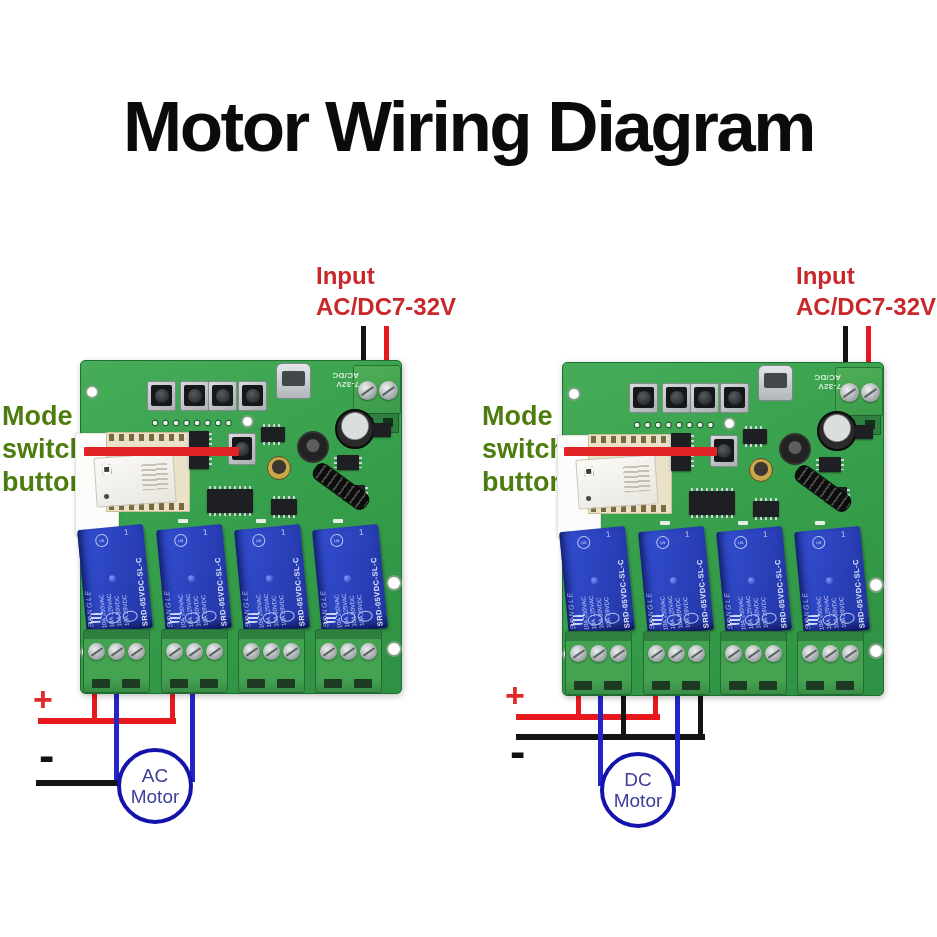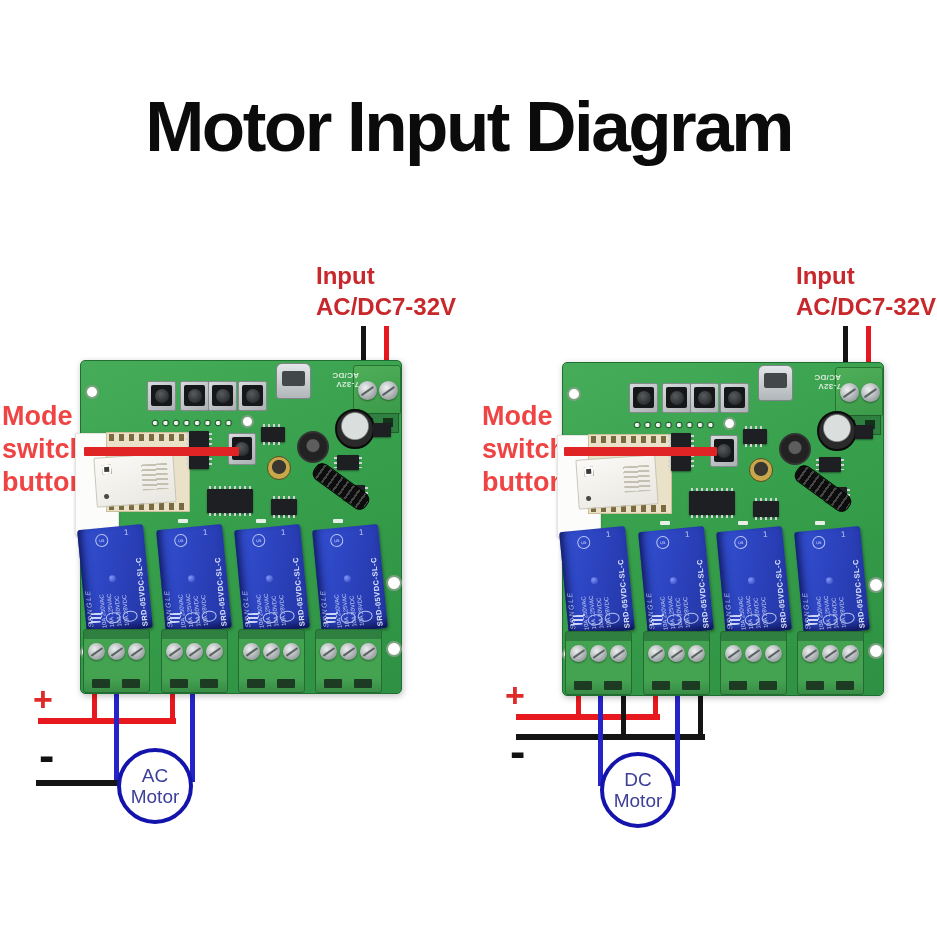--- a/index.html
+++ b/index.html
@@ -6,21 +6,21 @@
   .canvas{position:relative;width:937px;height:937px;background:#fff;overflow:hidden;
           font-family:"Liberation Sans",sans-serif;margin:0 auto;}
 
   
   .title{position:absolute;left:0;top:86px;width:100%;text-align:center;
          font-size:71px;font-weight:bold;letter-spacing:-2.5px;color:#0b0b0b;}
 
   
   .plabel{position:absolute;color:#c8272b;font-size:24px;line-height:31px;font-weight:bold;}
   .plabel span{display:block;}
-  .mlabel{position:absolute;color:#ef4444;font-size:27px;line-height:33px;font-weight:bold;}
+  .mlabel{position:absolute;color:#4d7c0f;font-size:27px;line-height:33px;font-weight:bold;}
   .mlabel span{display:block;}
   .arrow{position:absolute;height:9px;background:#e02325;border-radius:1px;z-index:6;}
   .sign-plus{position:absolute;color:#e02a2a;font-size:34px;font-weight:bold;z-index:5;}
   .sign-minus{position:absolute;color:#111;font-size:46px;font-weight:bold;z-index:5;}
 
   
   .wire{position:absolute;z-index:1;}
   .w-red{background:#e8191e;}
   .w-black{background:#141414;}
   .w-blue{background:#2424c8;}
@@ -123,21 +123,21 @@
         background:linear-gradient(180deg,#2f8040 0 9px,#43a351 9px 78%,#398c46 100%);}
   .screw{position:absolute;width:17px;height:17px;border-radius:50%;
         background:radial-gradient(circle at 38% 35%,#eceeee,#aeb3b5 55%,#798084);box-shadow:0 1px 2px rgba(0,0,0,.4);}
   .tb-slot{position:absolute;bottom:4px;width:18px;height:9px;background:#1d3a22;border-radius:1px;}
 </style>
 </head>
 <body>
 
 <div class="canvas">
 
-  <div class="title">Motor Input Diagram</div>
+  <div class="title">Motor Wiring Diagram</div>
 
   <div class="plabel" style="left:316px;top:260px;">
     <span>Input</span>
     <span>AC/DC7-32V</span>
   </div>
   <div class="wire w-black" style="left:361px;top:326px;width:5px;height:46px;"></div>
   <div class="wire w-red" style="left:384px;top:326px;width:5px;height:46px;"></div>
 
   <div class="pcb board-slot" style="left:80px;top:360px;">
   <div class="hole" style="left:4px;top:24px;width:14px;height:14px;"></div>

